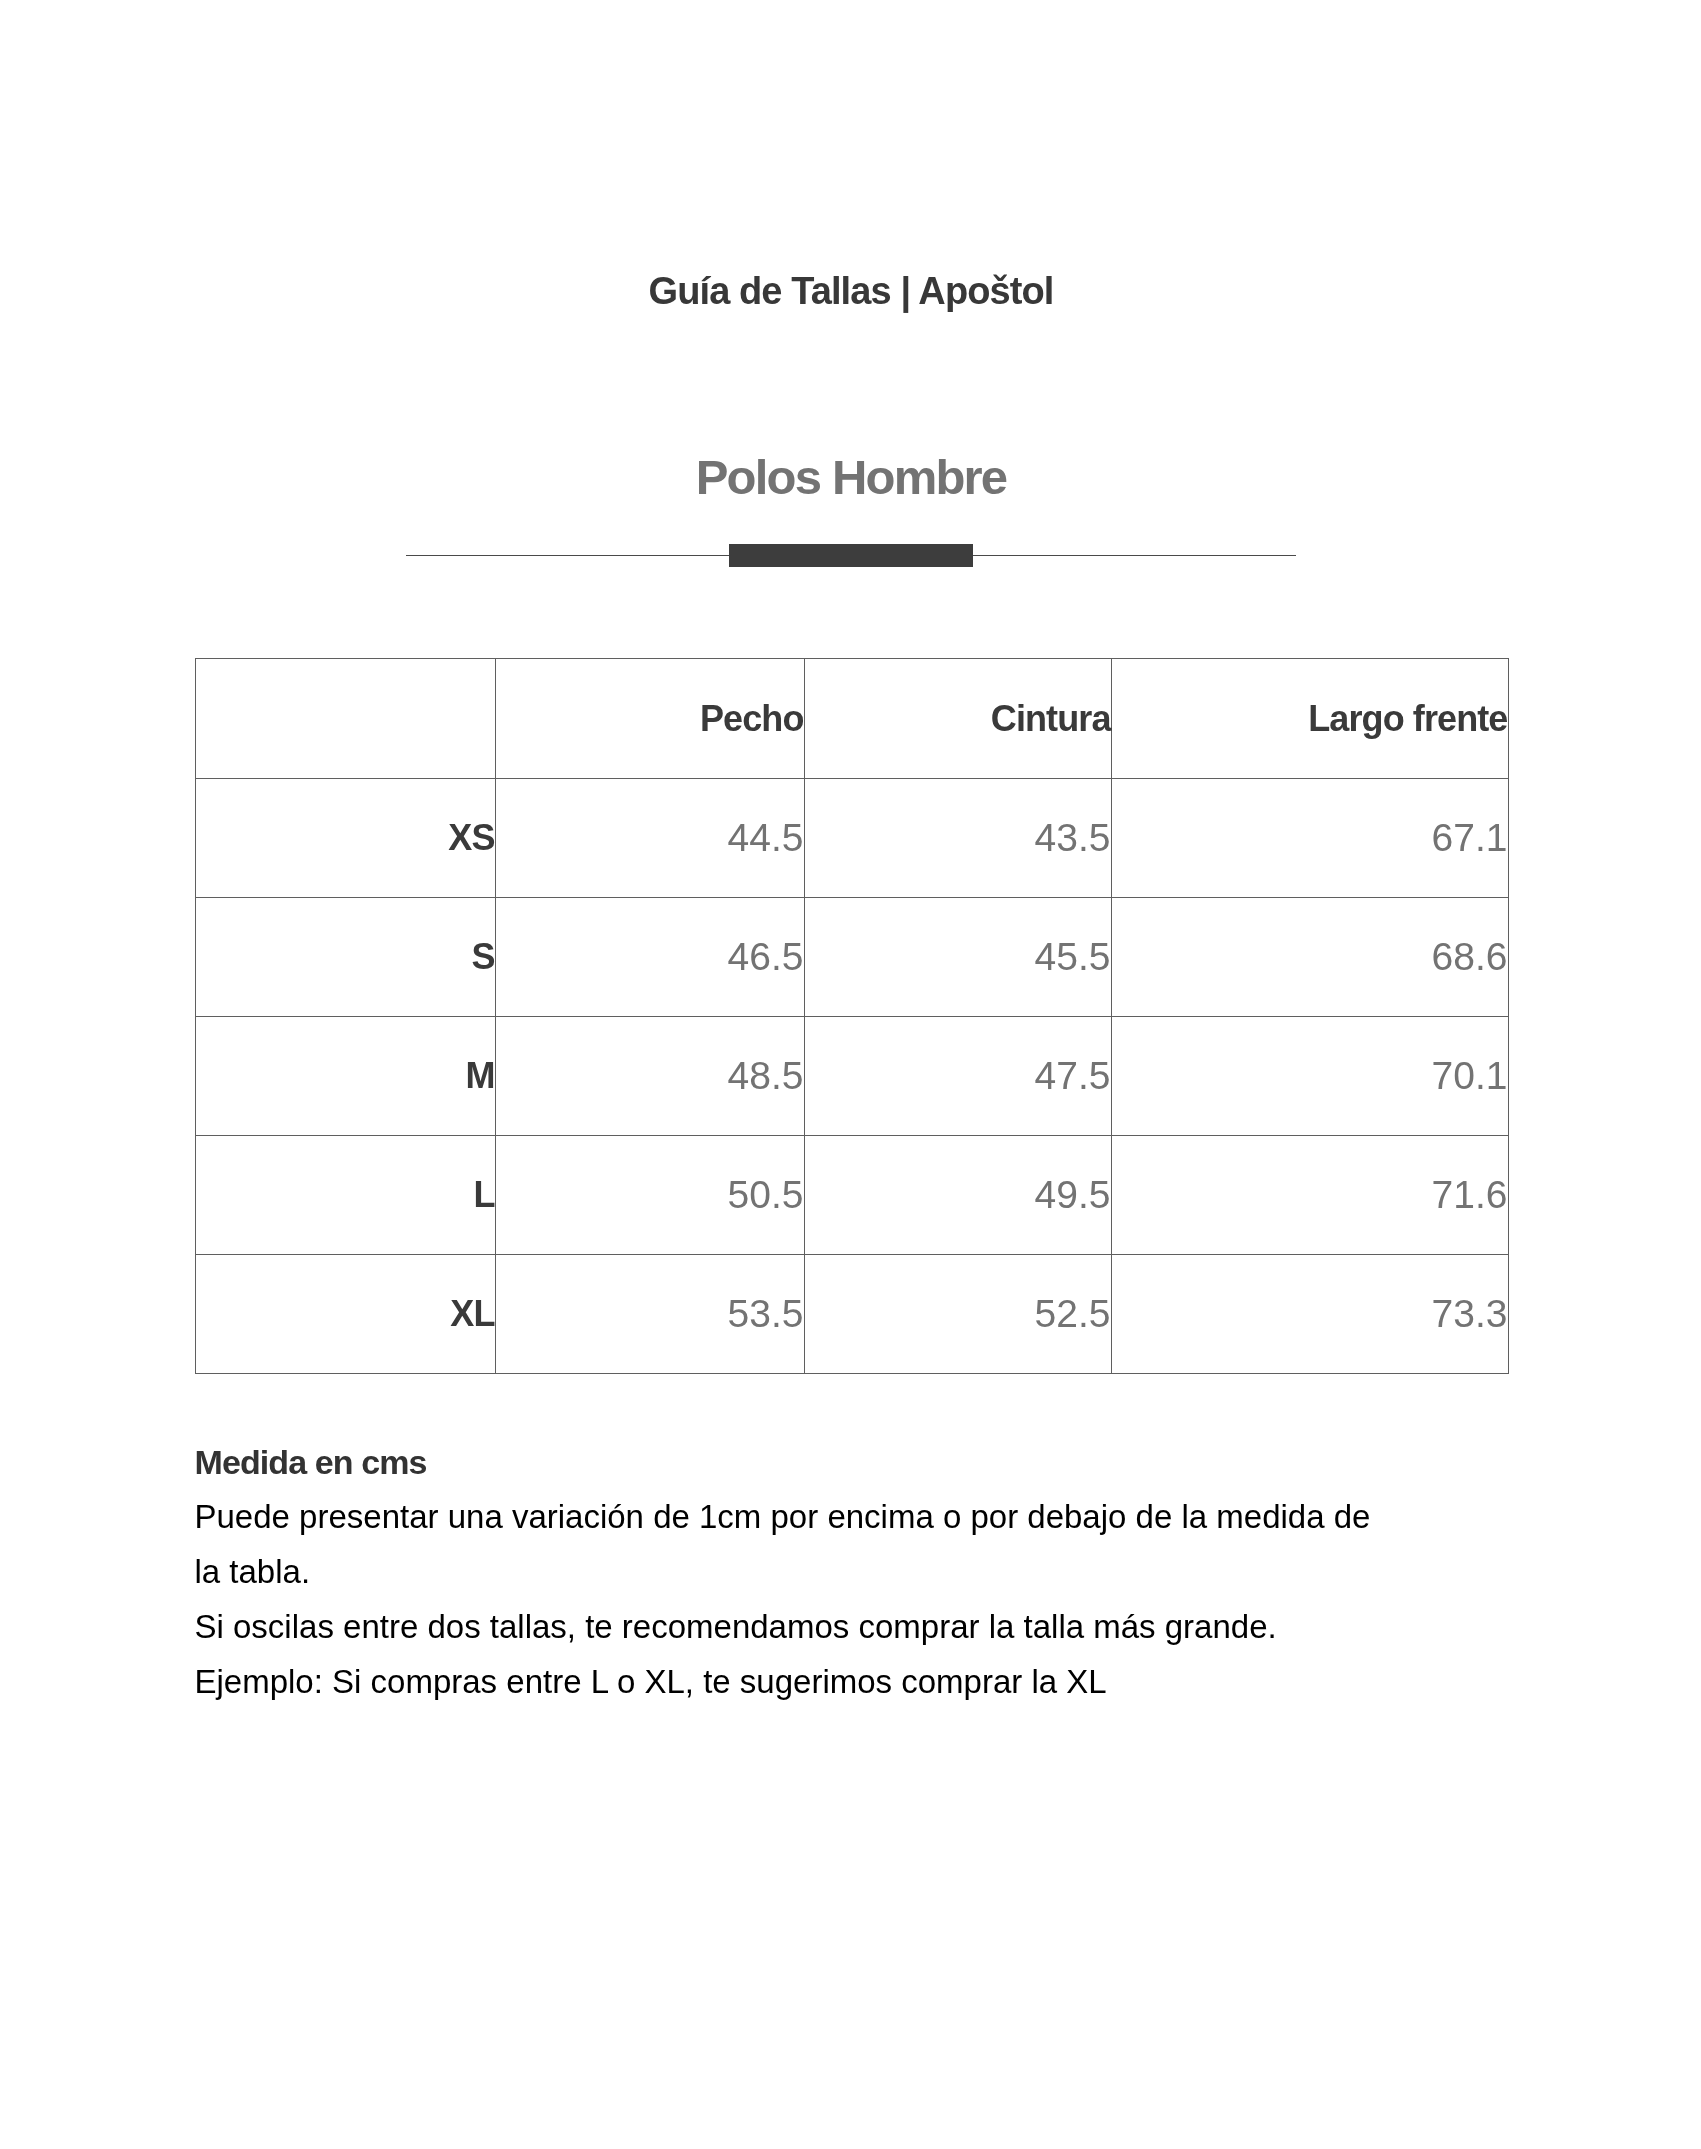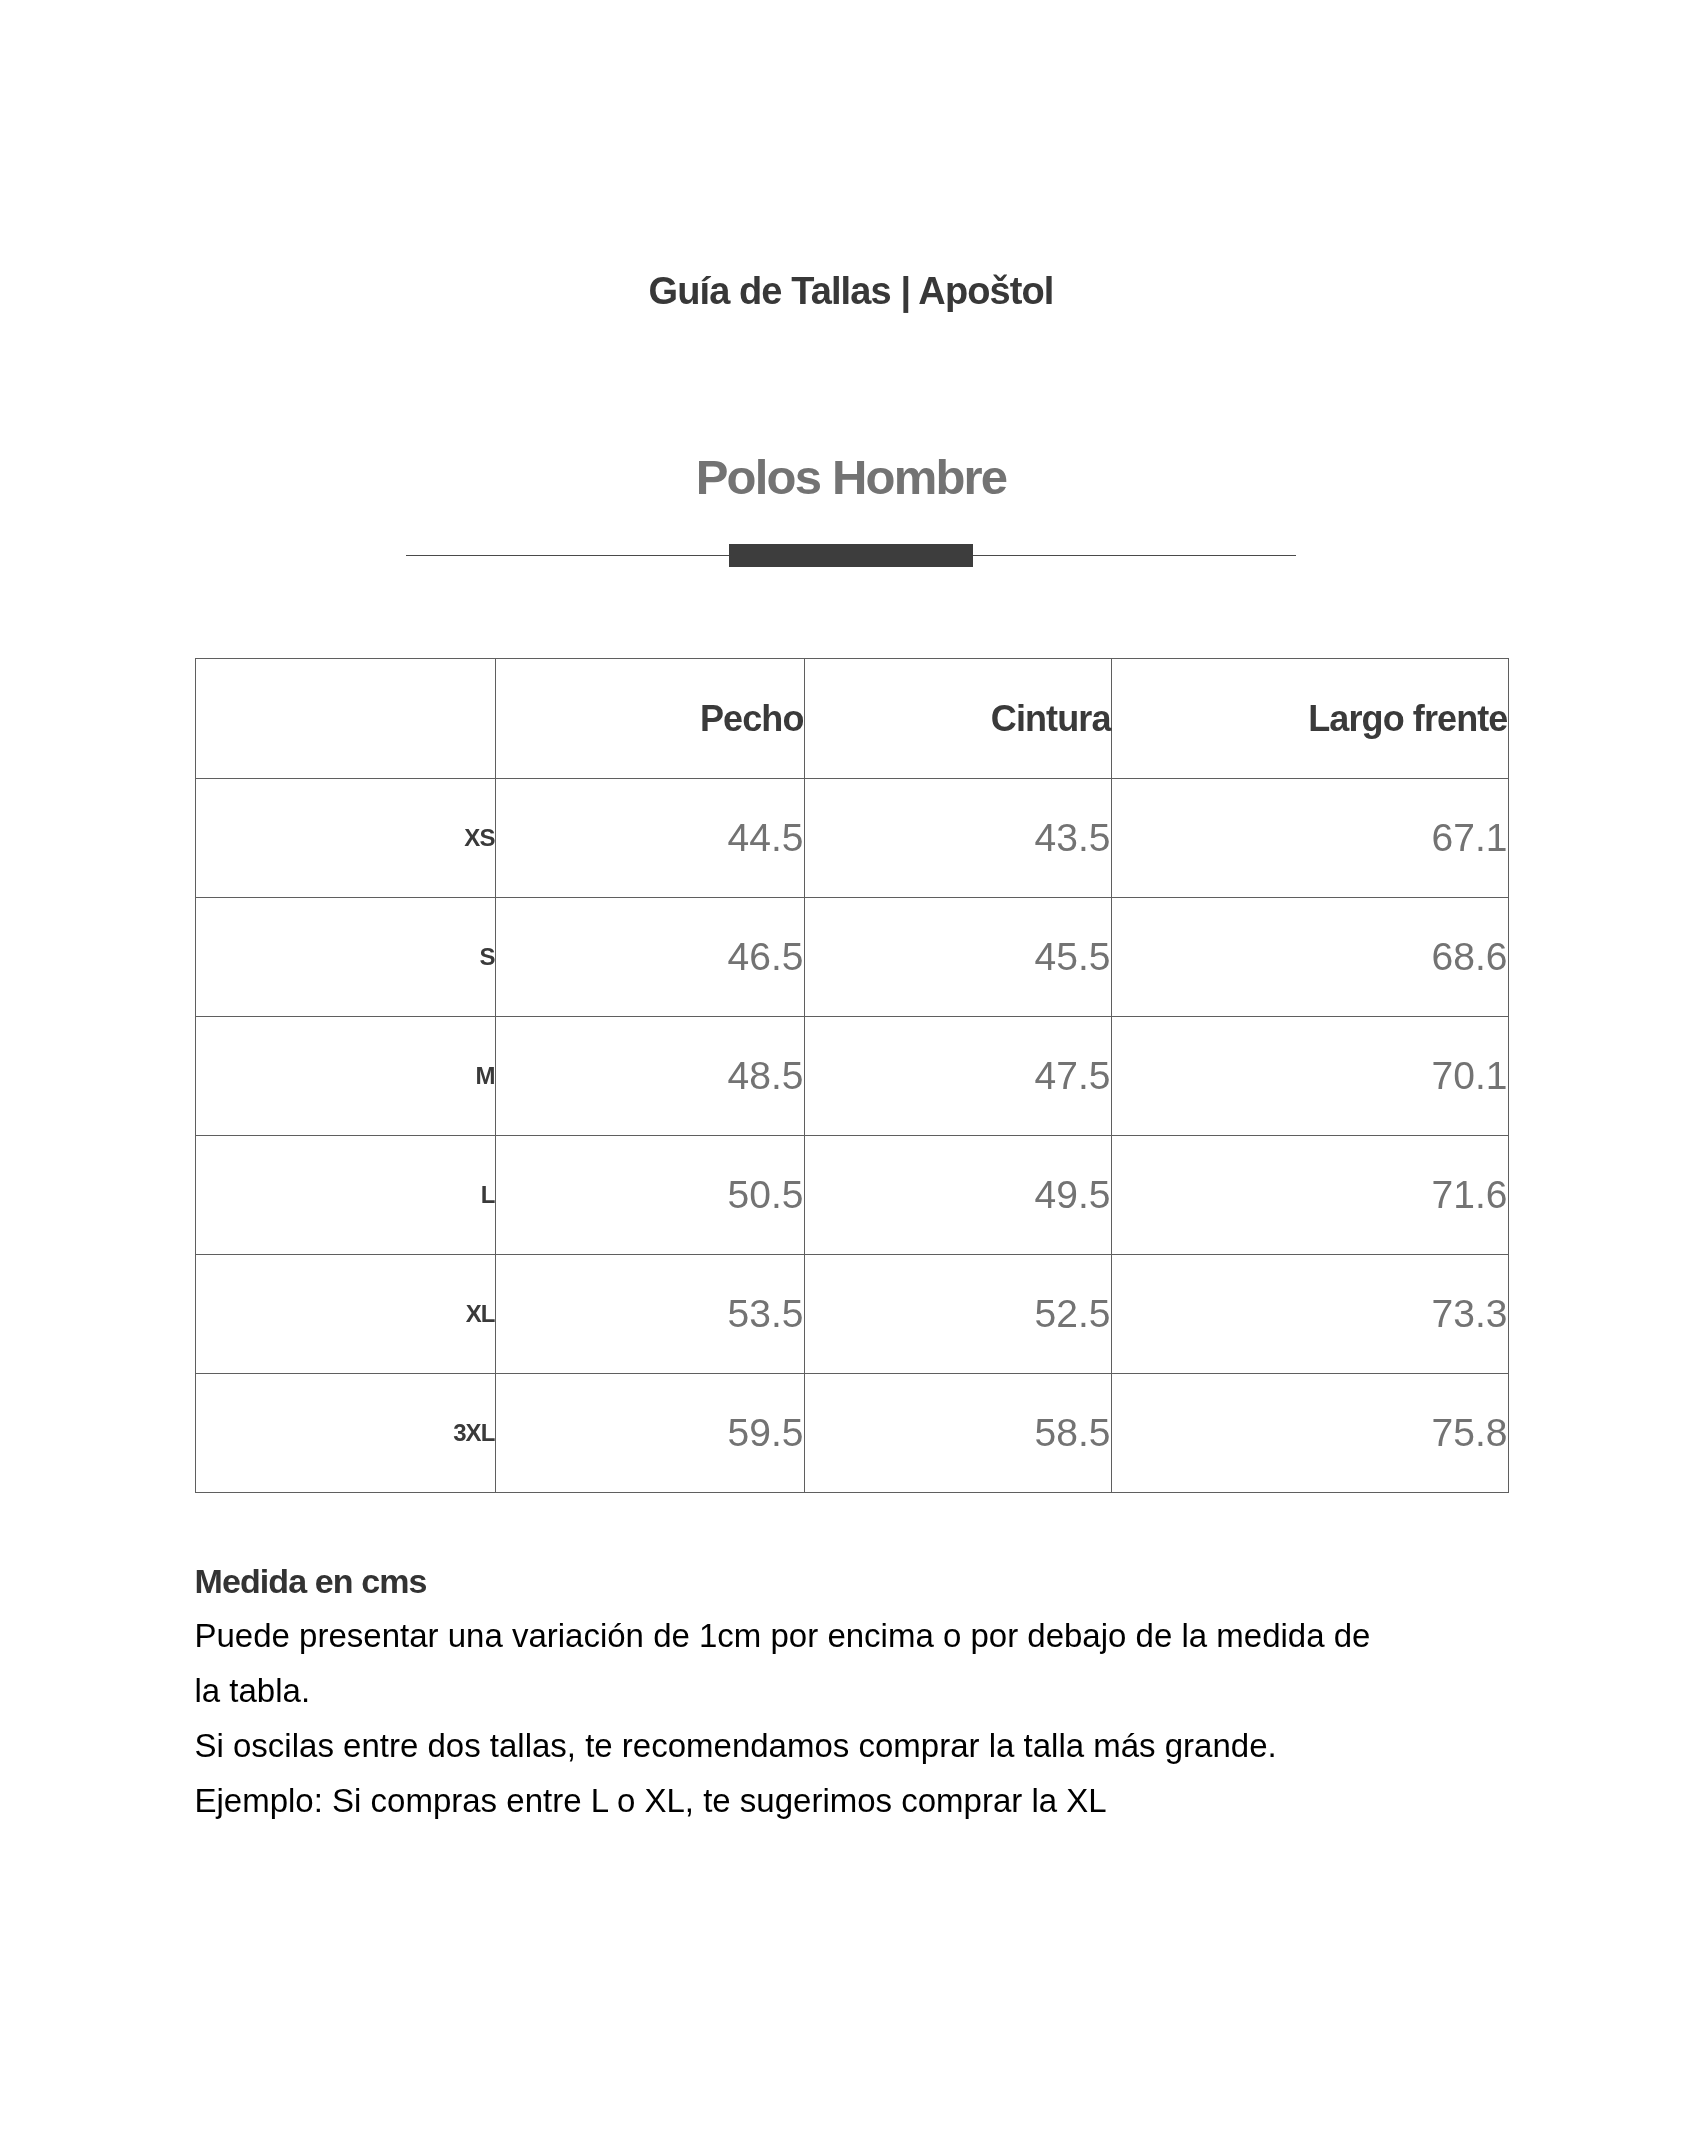--- a/index.html
+++ b/index.html
@@ -69,21 +69,21 @@
   }
   table.size-table thead th {
     height: 120px;
     font-size: 36px;
     font-weight: bold;
     letter-spacing: -0.9px;
     color: #3a3a3a;
   }
   table.size-table tbody tr { height: 119px; }
   table.size-table tbody th.size-label {
-    font-size: 24px;
+    font-size: 36px;
     font-weight: bold;
     letter-spacing: -0.9px;
     color: #3a3a3a;
   }
   table.size-table tbody td.measure {
     font-size: 39px;
     font-weight: normal;
     color: #737373;
   }
   .notes {
@@ -157,26 +157,20 @@
           <td class="measure">50.5</td>
           <td class="measure">49.5</td>
           <td class="measure">71.6</td>
         </tr>
         <tr>
           <th class="size-label">XL</th>
           <td class="measure">53.5</td>
           <td class="measure">52.5</td>
           <td class="measure">73.3</td>
         </tr>
-        <tr>
-          <th class="size-label">3XL</th>
-          <td class="measure">59.5</td>
-          <td class="measure">58.5</td>
-          <td class="measure">75.8</td>
-        </tr>
       </tbody>
   </table>
 
   <div class="notes">
     <div class="notes-heading">Medida en cms</div>
     <div class="notes-line">Puede presentar una variación de 1cm por encima o por debajo de la medida de</div>
     <div class="notes-line">la tabla.</div>
     <div class="notes-line">Si oscilas entre dos tallas, te recomendamos comprar la talla más grande.</div>
     <div class="notes-line">Ejemplo: Si compras entre L o XL, te sugerimos comprar la XL</div>
   </div>

